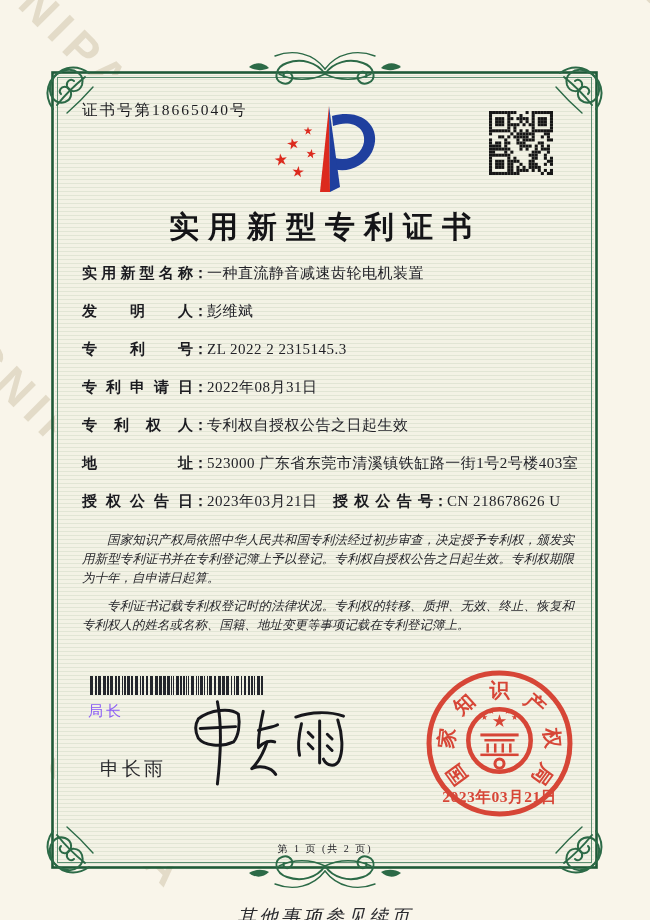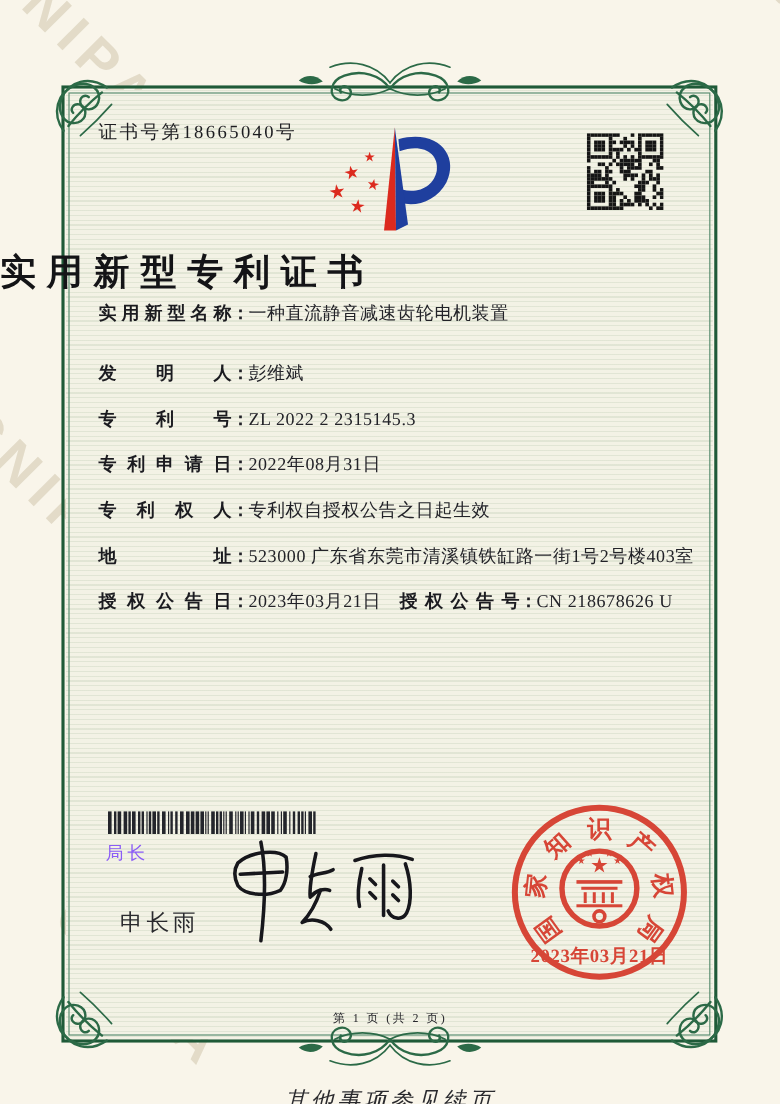--- a/index.html
+++ b/index.html
@@ -13,21 +13,21 @@
       transform:rotate(45deg);white-space:nowrap;z-index:1;}
 
   
   .panel{position:absolute;left:55px;top:75px;width:539px;height:791px;z-index:2;
          background:repeating-linear-gradient(180deg,rgba(124,156,118,.15) 0 1px,rgba(0,0,0,0) 1px 4px),#f3f2e5;}
 
   .frame-svg{position:absolute;left:0;top:0;z-index:3;pointer-events:none;}
   .content{position:absolute;left:0;top:0;width:650px;height:776px;z-index:4;}
 
   .cert-no{position:absolute;left:82px;top:100px;font-size:15.5px;letter-spacing:2px;color:#1c1c20;}
-  .title{position:absolute;left:0;right:0;top:207px;text-align:left;font-size:30px;
+  .title{position:absolute;left:0;right:0;top:207px;text-align:center;font-size:30px;
          font-weight:bold;letter-spacing:9px;color:#141417;}
 
   .f-row{position:absolute;left:82px;width:500px;font-size:15px;color:#222228;white-space:nowrap;}
   .f-label{display:inline-block;width:111px;text-align:justify;text-align-last:justify;
            font-weight:600;color:#1b1b20;vertical-align:bottom;}
   .f-colon{display:inline-block;width:14px;font-weight:600;}
   .f-value{letter-spacing:.5px;}
   .grp2{position:absolute;left:251px;top:0;white-space:nowrap;}
   .f-label2{display:inline-block;width:100px;text-align:justify;text-align-last:justify;
             font-weight:600;color:#1b1b20;vertical-align:bottom;}
@@ -342,21 +342,21 @@
         <rect x="60" y="27" width="3" height="3" fill="#151515"></rect>
         <rect x="60" y="45" width="3" height="3" fill="#151515"></rect>
         <rect x="60" y="48" width="3" height="3" fill="#151515"></rect>
         <rect x="60" y="51" width="3" height="3" fill="#151515"></rect>
         <rect x="60" y="57" width="3" height="3" fill="#151515"></rect>
         <rect x="60" y="60" width="3" height="3" fill="#151515"></rect>
       </svg>
 
     <div class="title">实用新型专利证书</div>
 
-    <div class="f-row" style="top:252px;">
+    <div class="f-row" style="top:264px;">
       <span class="f-label">实用新型名称</span><span class="f-colon">：</span><span class="f-value">一种直流静音减速齿轮电机装置</span>
     </div>
     <div class="f-row" style="top:302px;">
       <span class="f-label">发明人</span><span class="f-colon">：</span><span class="f-value">彭维斌</span>
     </div>
     <div class="f-row" style="top:340px;">
       <span class="f-label">专利号</span><span class="f-colon">：</span><span class="f-value">ZL 2022 2 2315145.3</span>
     </div>
     <div class="f-row" style="top:378px;">
       <span class="f-label">专利申请日</span><span class="f-colon">：</span><span class="f-value">2022年08月31日</span>
@@ -368,20 +368,22 @@
       <span class="f-label">地址</span><span class="f-colon">：</span><span class="f-value">523000 广东省东莞市清溪镇铁缸路一街1号2号楼403室</span>
     </div>
     <div class="f-row" style="top:492px;">
       <span class="f-label">授权公告日</span><span class="f-colon">：</span><span class="f-value">2023年03月21日</span>
       <span class="grp2">
         <span class="f-label2">授权公告号</span><span class="f-colon">：</span><span class="f-value">CN 218678626 U</span>
       </span>
     </div>
 
     <div class="paras">
+      <p>国家知识产权局依照中华人民共和国专利法经过初步审查，决定授予专利权，颁发实用新型专利证书并在专利登记簿上予以登记。专利权自授权公告之日起生效。专利权期限为十年，自申请日起算。</p>
+      <p>专利证书记载专利权登记时的法律状况。专利权的转移、质押、无效、终止、恢复和专利权人的姓名或名称、国籍、地址变更等事项记载在专利登记簿上。</p>
     </div>
 
     <svg class="abs" style="left:90px;top:676px;" width="176" height="19" viewBox="0 0 176 19" id="barcode">
         <rect x="0" y="0" width="3" height="19" fill="#23252b"></rect>
         <rect x="5" y="0" width="2" height="19" fill="#23252b"></rect>
         <rect x="8" y="0" width="3" height="19" fill="#23252b"></rect>
         <rect x="13" y="0" width="3" height="19" fill="#23252b"></rect>
         <rect x="17" y="0" width="2" height="19" fill="#23252b"></rect>
         <rect x="20" y="0" width="3" height="19" fill="#23252b"></rect>
         <rect x="25" y="0" width="2" height="19" fill="#23252b"></rect>

